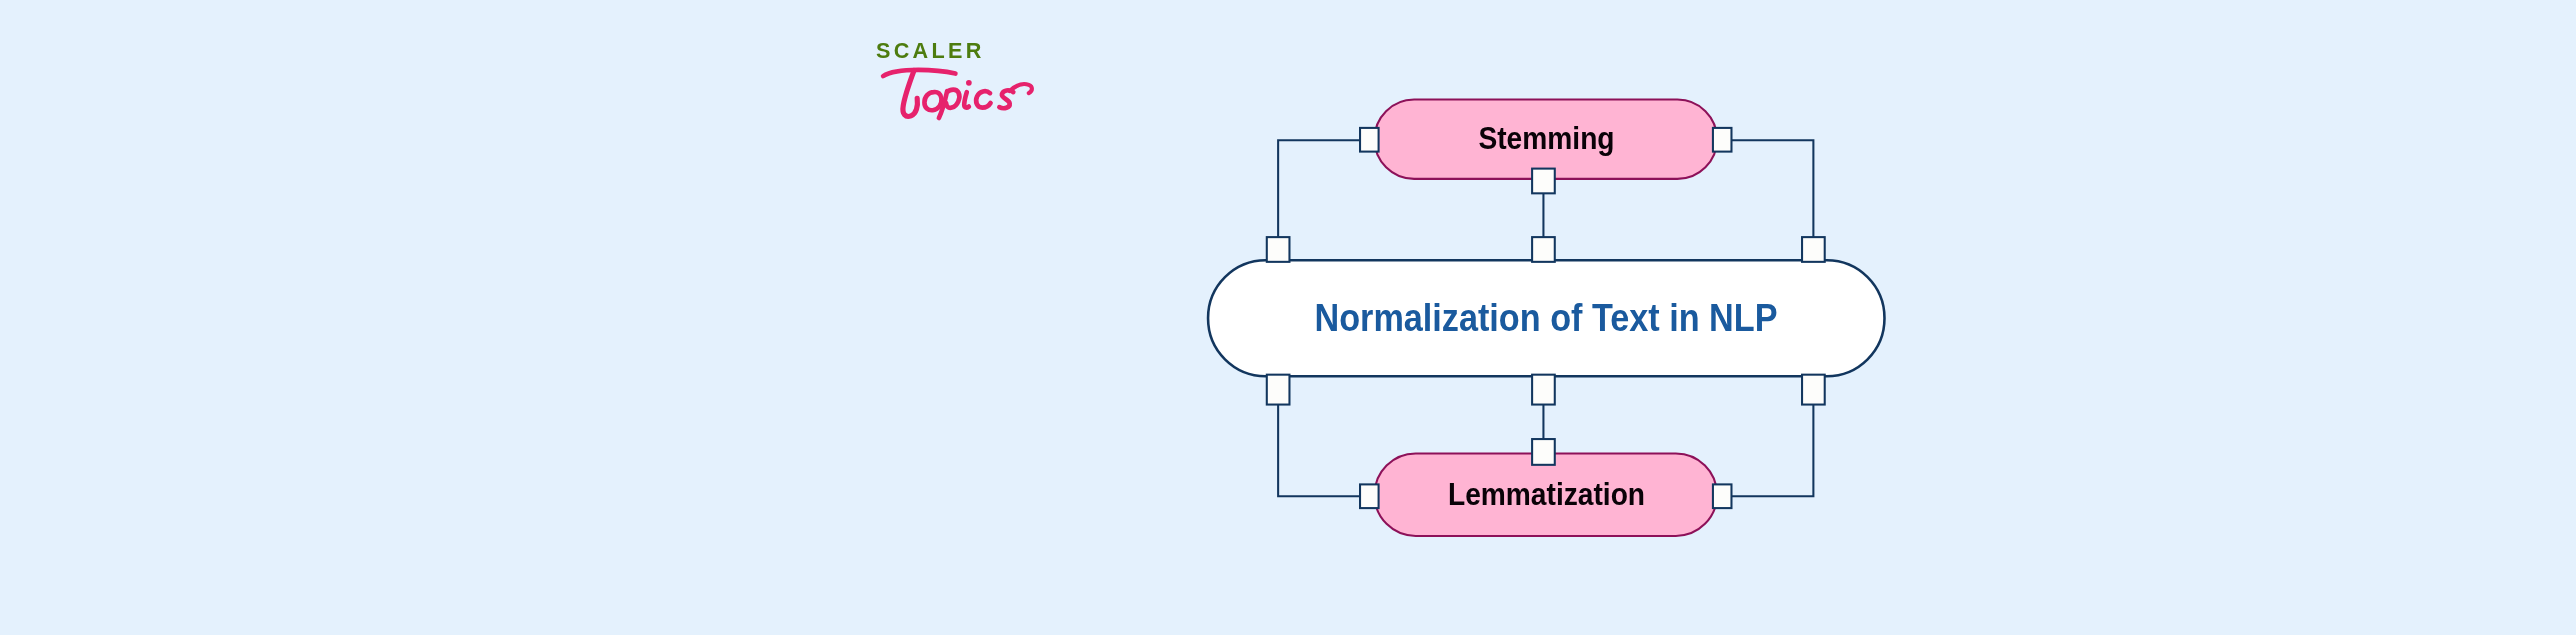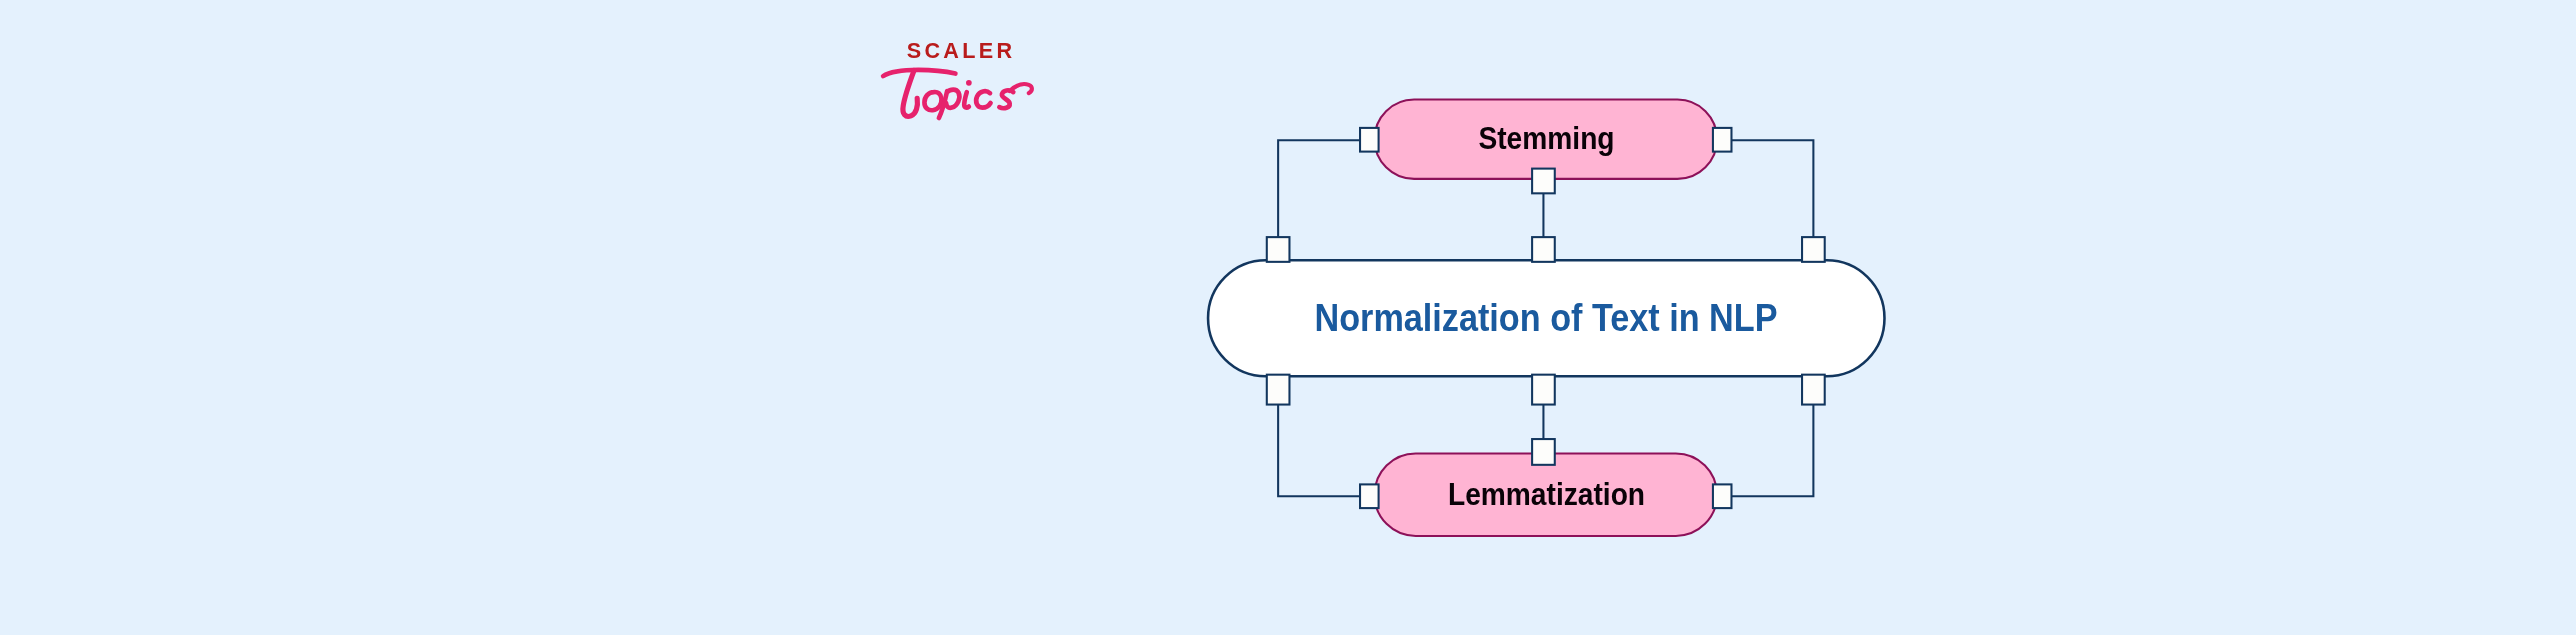--- a/index.html
+++ b/index.html
@@ -28,24 +28,23 @@
     top: 40px;
     width: 170px;
     height: 93px;
     user-select: none;
   }
   .logo-scaler {
     font-family: "Liberation Sans", sans-serif;
     font-weight: 700;
     font-size: 21.6px;
     letter-spacing: 3.3px;
-    color: #b91c1c;
+    color: #4d7c0f;
     line-height: 1;
     white-space: nowrap;
-    text-align: center;
   }
   .logo-topics {
     position: absolute;
     left: 4.1px;
     top: 19.6px;
     width: 155px;
     height: 57px;
   }
   .logo-topics svg { display: block; overflow: visible; }
 

